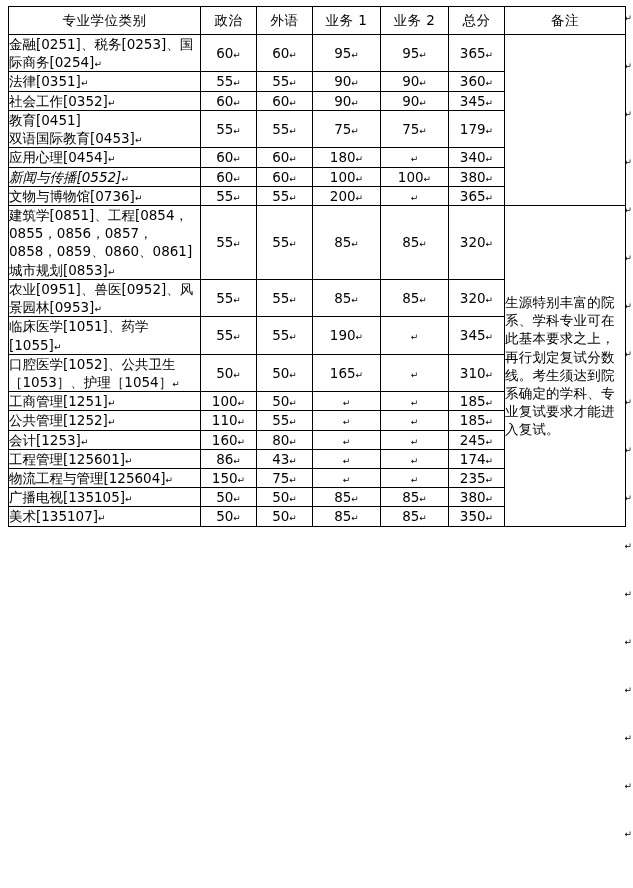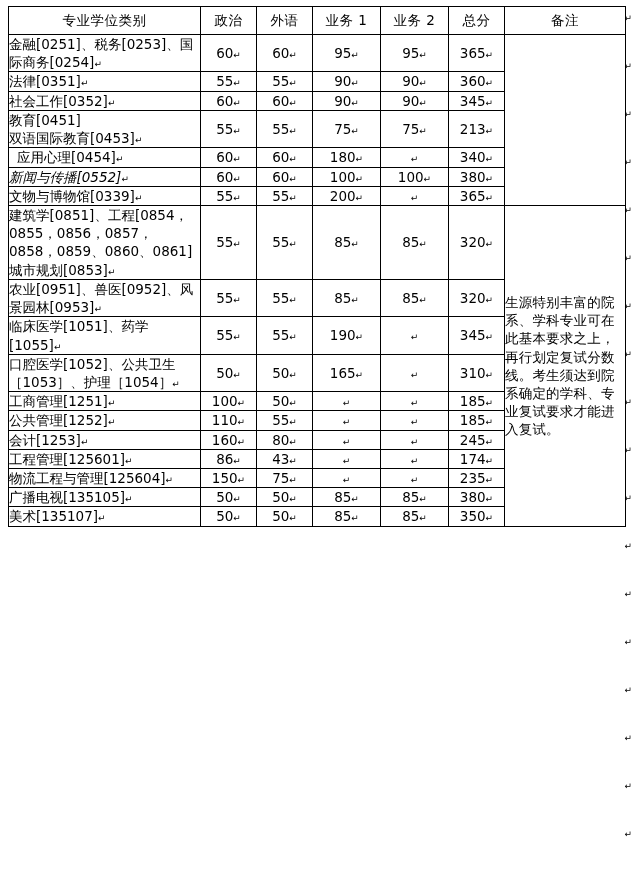--- a/index.html
+++ b/index.html
@@ -159,40 +159,40 @@
           <td class="num"><span>90</span><span class="mark">↵</span></td>
           <td class="num"><span>345</span><span class="mark">↵</span></td>
         </tr>
         <tr>
           <td class="major"><span style="white-space: pre-line;">教育[0451]
 双语国际教育[0453]</span><span class="mark">↵</span></td>
           <td class="num"><span>55</span><span class="mark">↵</span></td>
           <td class="num"><span>55</span><span class="mark">↵</span></td>
           <td class="num"><span>75</span><span class="mark">↵</span></td>
           <td class="num"><span>75</span><span class="mark">↵</span></td>
-          <td class="num"><span>213</span><span class="mark">↵</span></td>
-        </tr>
-        <tr>
-          <td class="major"><span style="white-space: pre-line; margin-left: 8px;">应用心理[0454]</span><span class="mark">↵</span></td>
+          <td class="num"><span>179</span><span class="mark">↵</span></td>
+        </tr>
+        <tr>
+          <td class="major"><span style="white-space: pre-line;">应用心理[0454]</span><span class="mark">↵</span></td>
           <td class="num"><span>60</span><span class="mark">↵</span></td>
           <td class="num"><span>60</span><span class="mark">↵</span></td>
           <td class="num"><span>180</span><span class="mark">↵</span></td>
           <td class="num"><span></span><span class="mark">↵</span></td>
           <td class="num"><span>340</span><span class="mark">↵</span></td>
         </tr>
         <tr>
           <td class="major"><span style="white-space: pre-line; font-style: italic;">新闻与传播[0552]</span><span class="mark">↵</span></td>
           <td class="num"><span>60</span><span class="mark">↵</span></td>
           <td class="num"><span>60</span><span class="mark">↵</span></td>
           <td class="num"><span>100</span><span class="mark">↵</span></td>
           <td class="num"><span>100</span><span class="mark">↵</span></td>
           <td class="num"><span>380</span><span class="mark">↵</span></td>
         </tr>
         <tr>
-          <td class="major"><span style="white-space: pre-line;">文物与博物馆[0339]</span><span class="mark">↵</span></td>
+          <td class="major"><span style="white-space: pre-line;">文物与博物馆[0736]</span><span class="mark">↵</span></td>
           <td class="num"><span>55</span><span class="mark">↵</span></td>
           <td class="num"><span>55</span><span class="mark">↵</span></td>
           <td class="num"><span>200</span><span class="mark">↵</span></td>
           <td class="num"><span></span><span class="mark">↵</span></td>
           <td class="num"><span>365</span><span class="mark">↵</span></td>
         </tr>
         <tr>
           <td class="major"><span style="white-space: pre-line;">建筑学[0851]、工程[0854，0855，0856，0857，0858，0859、0860、0861]
 城市规划[0853]</span><span class="mark">↵</span></td>
           <td class="num"><span>55</span><span class="mark">↵</span></td>

